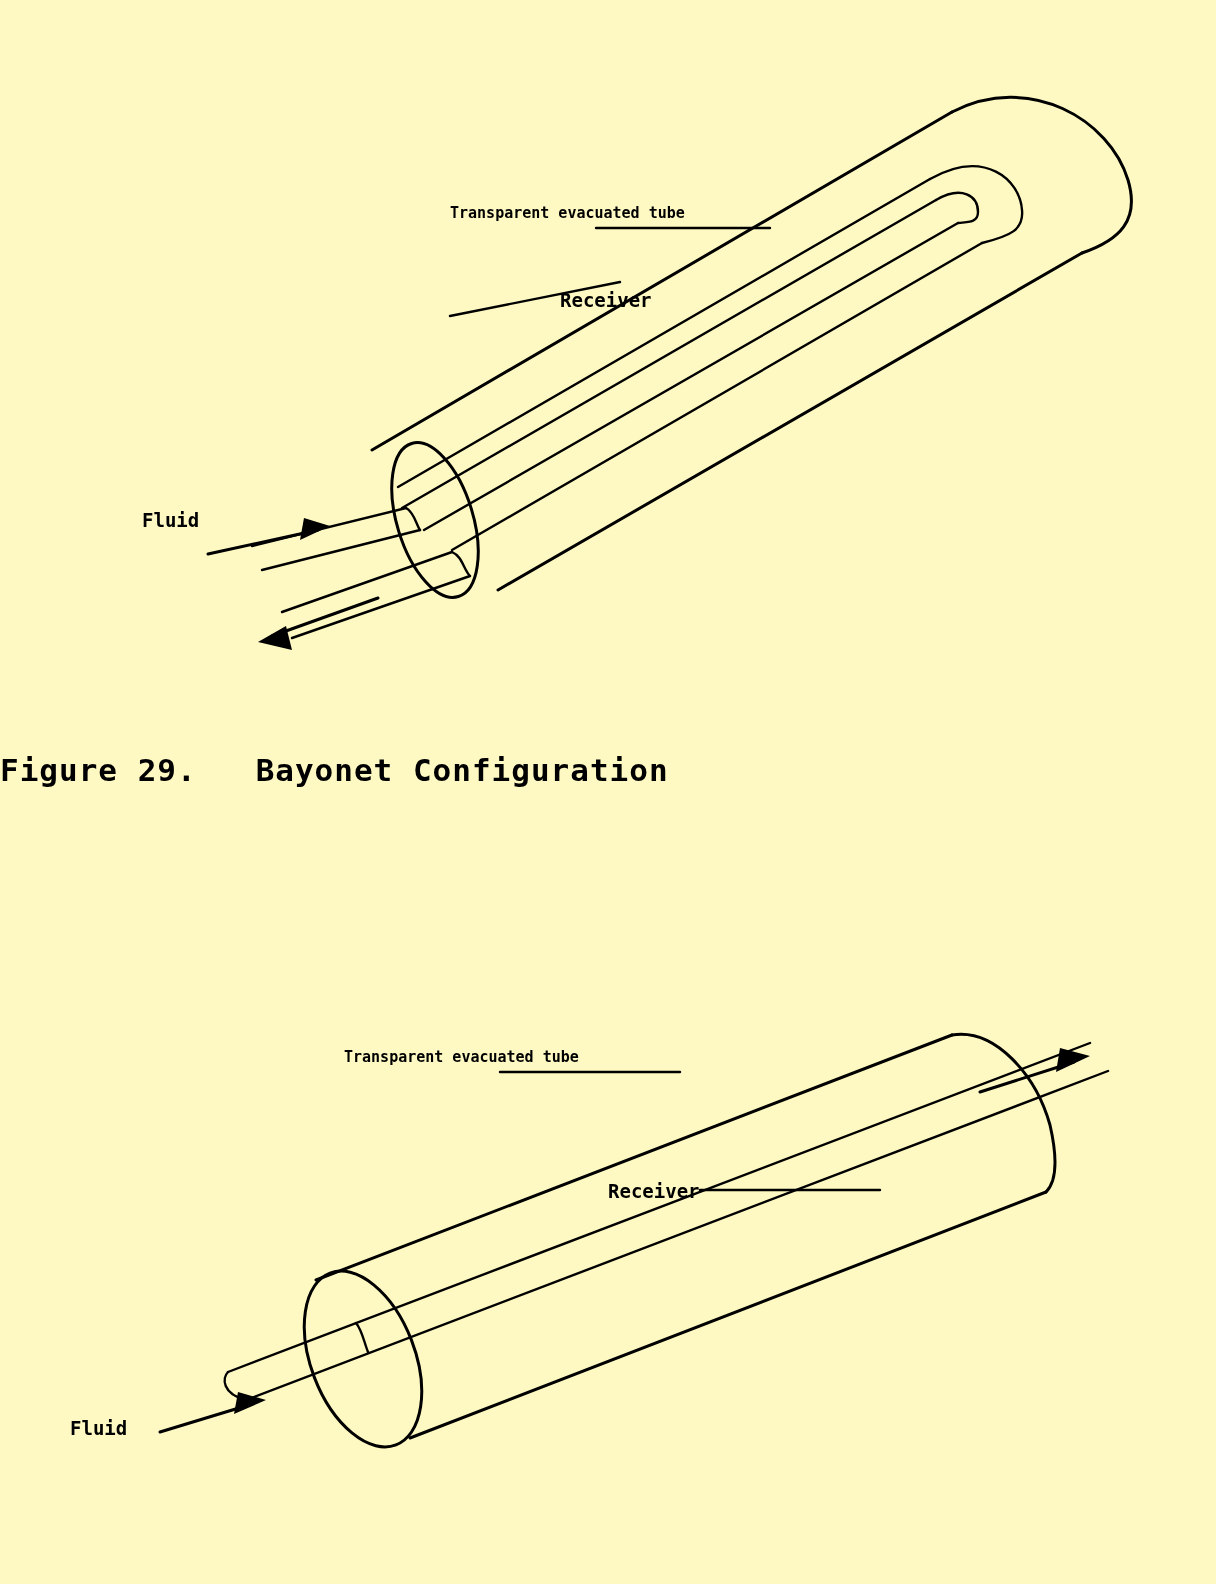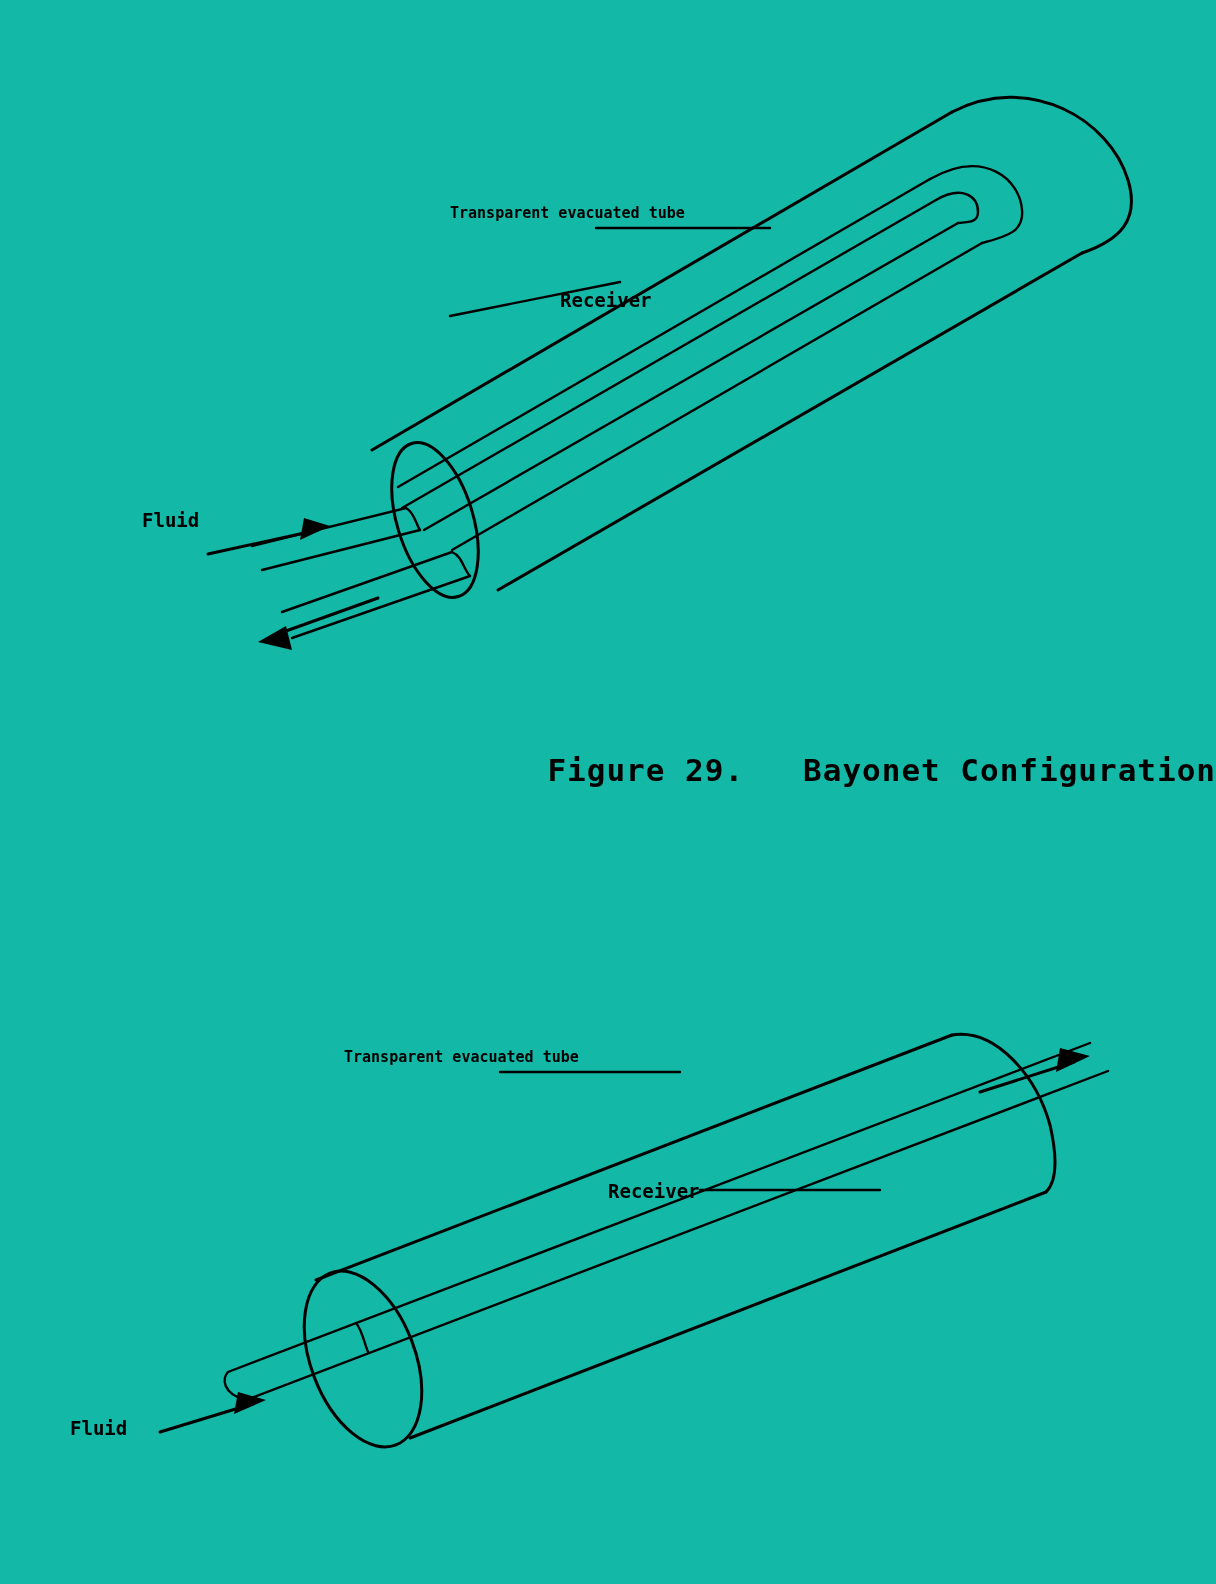--- a/index.html
+++ b/index.html
@@ -11,35 +11,35 @@
     width: 1216px;
     height: 1584px;
     position: relative;
     font-family: "DejaVu Sans Mono", monospace;
     color: #000000;
     overflow: hidden;
   }
   .page {
     position: absolute;
     inset: 0;
-    background: #14b8a6;
+    background: #fef9c3;
   }
   .fig-svg {
     position: absolute;
     left: 0;
     top: 0;
   }
   #figure-top-svg { top: 60px; height: 640px; width: 1216px; }
   #figure-bottom-svg { top: 980px; height: 600px; width: 1216px; }
 
   .caption {
     position: absolute;
     left: 0;
     width: 1216px;
-    text-align: right;
+    text-align: left;
     top: 752px;
     font-family: "DejaVu Sans Mono", monospace;
     font-size: 31px;
     font-weight: bold;
     letter-spacing: 1px;
     white-space: pre;
   }
   text.lbl {
     font-family: "DejaVu Sans Mono", monospace;
     font-size: 15px;

